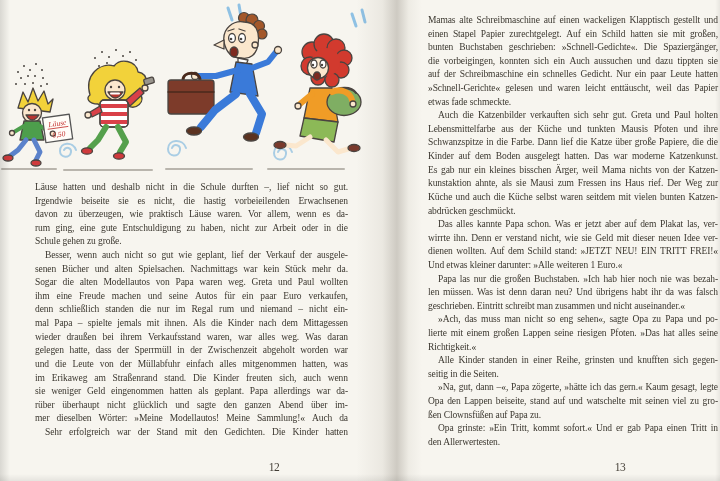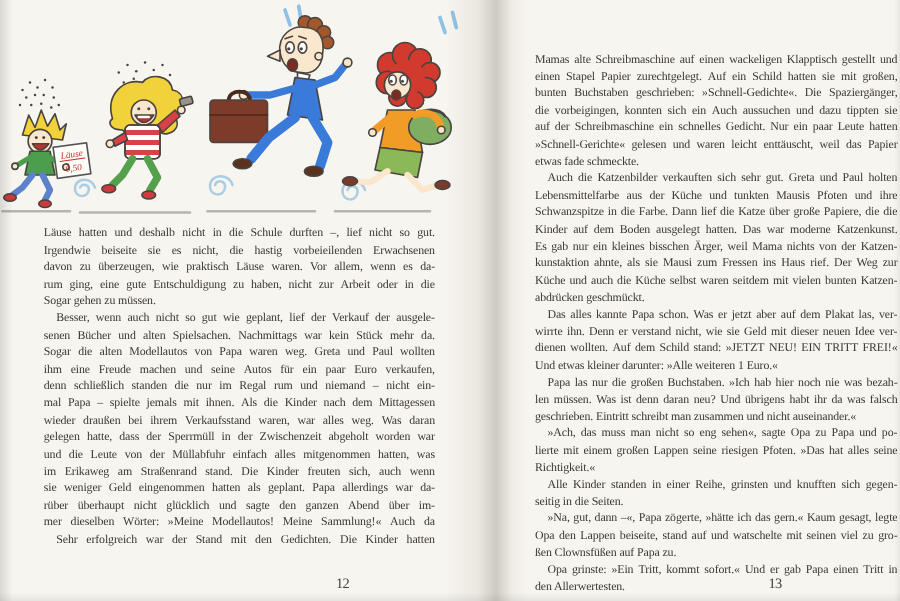--- a/index.html
+++ b/index.html
@@ -17,21 +17,21 @@
   }
   .edge-left   { position:absolute; top:0; left:0; width:10px; height:481px;
                  background:linear-gradient(90deg, rgba(0,0,0,.12), rgba(0,0,0,0)); }
   .edge-bottom { position:absolute; bottom:0; left:0; width:720px; height:7px;
                  background:linear-gradient(0deg, rgba(0,0,0,.07), rgba(0,0,0,0)); }
   .edge-right  { position:absolute; top:0; right:0; width:5px; height:481px;
                  background:linear-gradient(270deg, rgba(0,0,0,.06), rgba(0,0,0,0)); }
 
   .textblock { position:absolute; color:#3b372f; }
   #left-text  { left:35px;  top:181px; width:313px; }
-  #right-text { left:428px; top:14px;  width:290px;margin-top:28px; }
+  #right-text { left:428px; top:14px;  width:290px; }
   .tline {
     height:13.62px; line-height:13.62px; font-size:9.5px;
     letter-spacing:-0.1px; white-space:nowrap;
   }
   .tline.just { display:flex; justify-content:space-between; }
   .tline.indent { padding-left:10px; }
 
   .pagenum {
     position:absolute; top:461px; transform:translateX(-50%);
     font-size:11.5px; color:#423d35; letter-spacing:-0.5px;margin-left:48px;
@@ -281,21 +281,21 @@
         <span>Entschuldigung</span>
         <span>zu</span>
         <span>haben,</span>
         <span>nicht</span>
         <span>zur</span>
         <span>Arbeit</span>
         <span>oder</span>
         <span>in</span>
         <span>die</span>
       </div>
-      <div class="tline">Sogar gehen zu müssen.</div>
+      <div class="tline">Schule gehen zu große.</div>
       <div class="tline indent just">
         <span>Besser,</span>
         <span>wenn</span>
         <span>auch</span>
         <span>nicht</span>
         <span>so</span>
         <span>gut</span>
         <span>wie</span>
         <span>geplant,</span>
         <span>lief</span>

